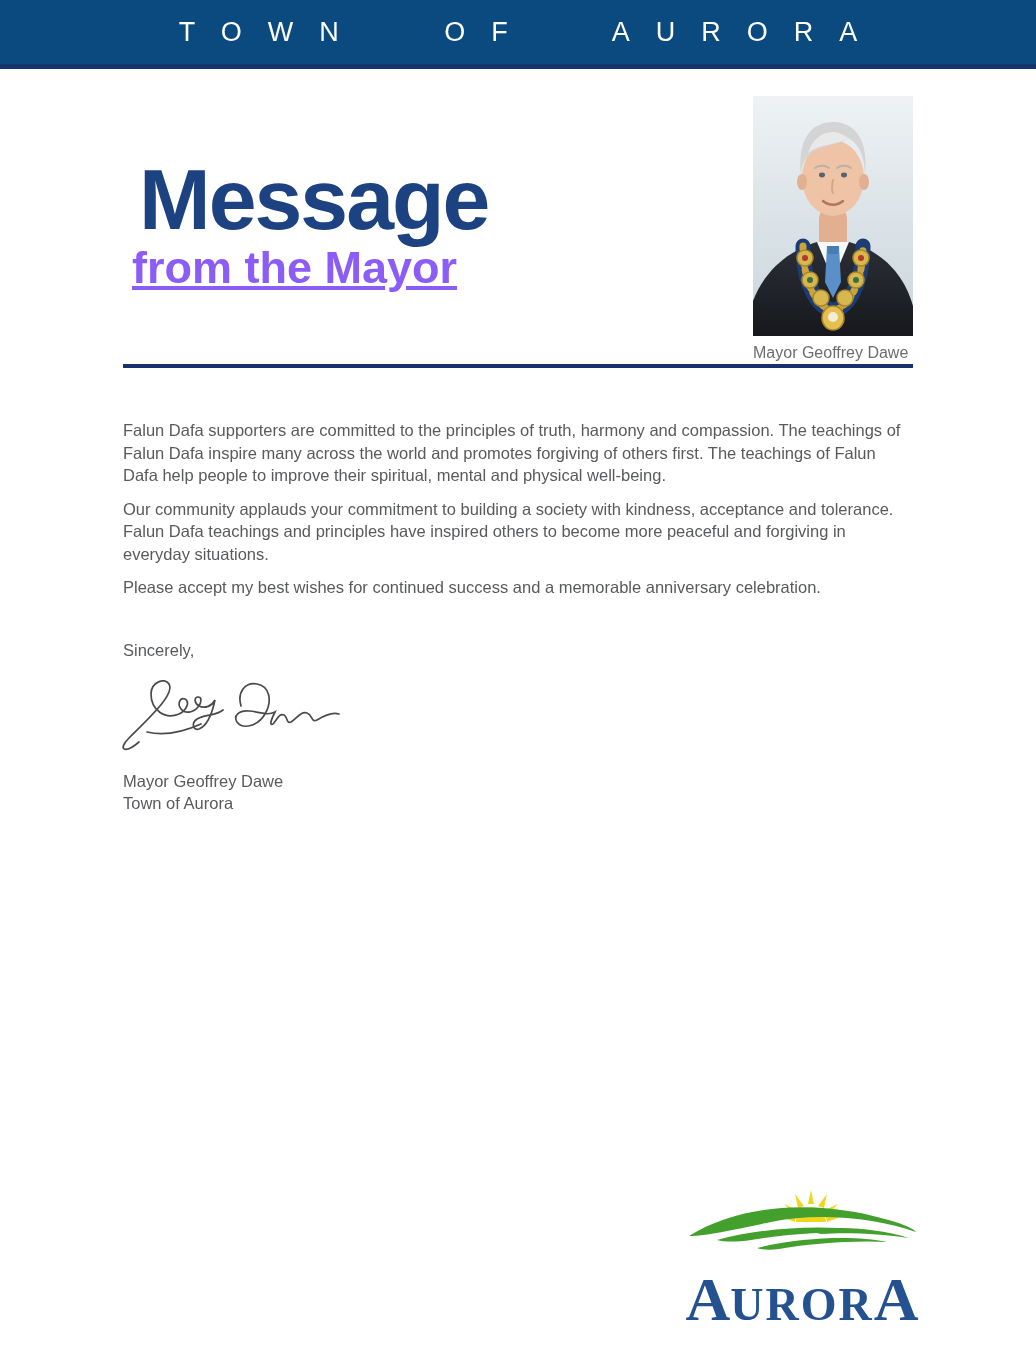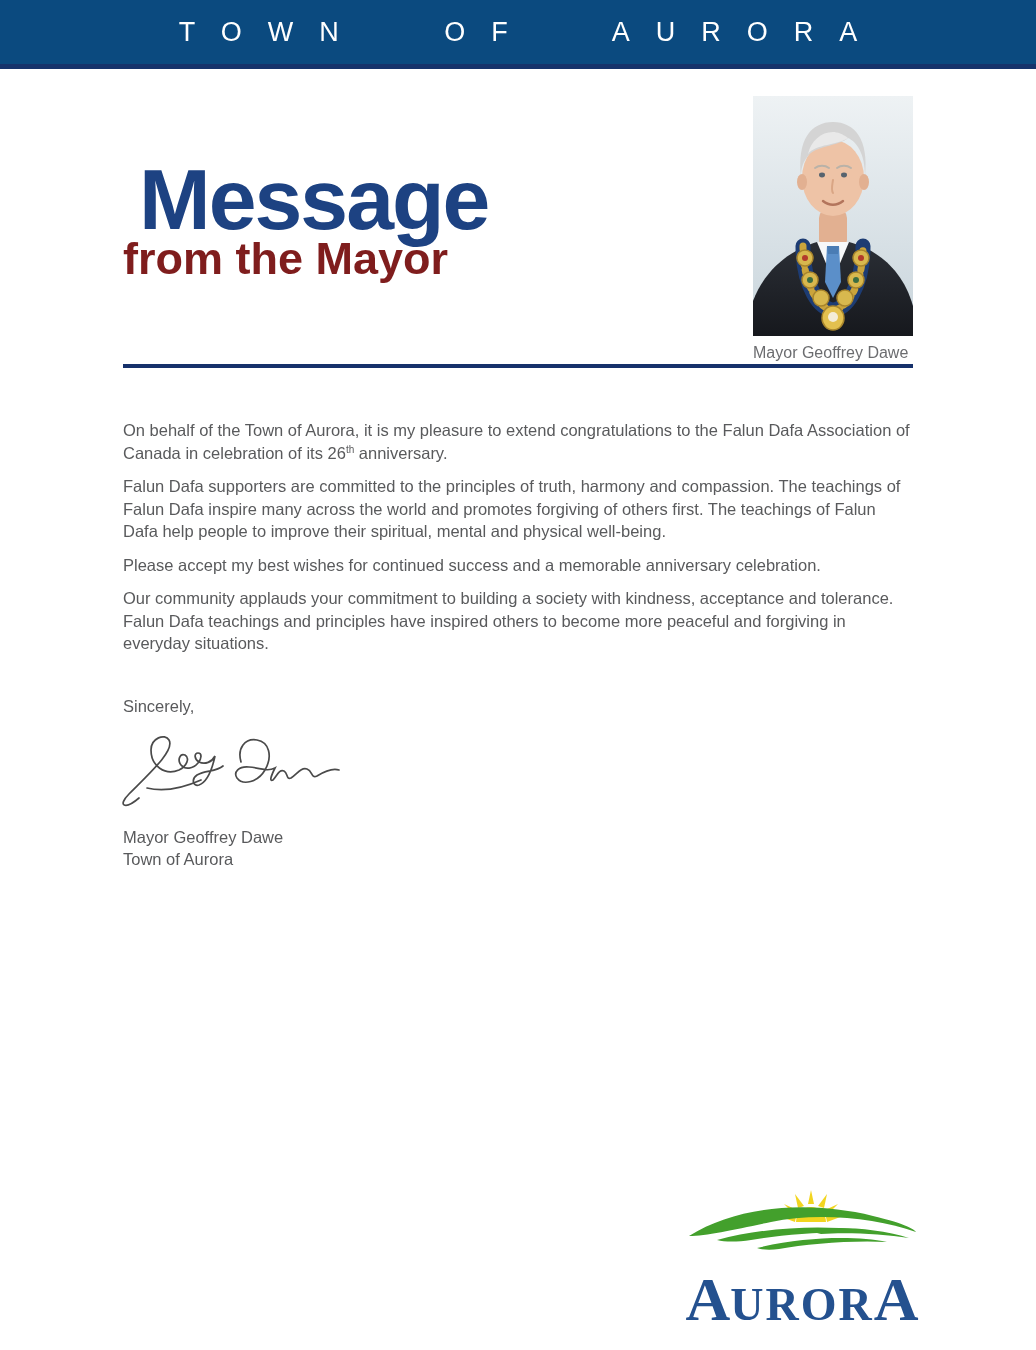--- a/index.html
+++ b/index.html
@@ -23,22 +23,22 @@
     padding-left:26px; 
     white-space:nowrap;
   }
   
   .title-line1{
     position:absolute;left:121px;top:138px;margin:18px;
     font-size:86px;line-height:1;font-weight:bold;
     letter-spacing:-2px;color:#1d4282;
   }
   .title-line2{
-    position:absolute;left:123px;top:236px;margin:0;
-    font-size:45px;line-height:1;font-weight:bold;color:#7f1d1d;
+    position:absolute;left:123px;top:236px;margin:9px;
+    font-size:45px;line-height:1;font-weight:bold;color:#8b5cf6;text-decoration:underline;
   }
   .photo-box{
     position:absolute;left:753px;top:96px;width:160px;margin:0;
   }
   .photo-box svg{display:block;}
   .photo-caption{
     margin-top:8px;color:#6b6c6f;font-size:16px;line-height:1.1;
   }
   .rule{
     position:absolute;left:123px;top:364px;width:790px;height:4px;
@@ -134,24 +134,23 @@
       <circle cx="103" cy="184" r="3" fill="#3c6e42"></circle>
       <ellipse cx="80" cy="222" rx="11" ry="12" fill="#e3c04f" stroke="#a8852c" stroke-width="1.5"></ellipse>
       <circle cx="80" cy="221" r="5" fill="#f4ecd8"></circle>
     </svg>
     <figcaption class="photo-caption">Mayor Geoffrey Dawe</figcaption>
   </figure>
 
   <div class="rule"></div>
 
   <div class="body-text">
-    <p><span>On behalf of the Town of Aurora, it is my pleasure to extend congratulations to the Falun Dafa Association of Canada in celebration of its 26</span><sup>th</sup><span> anniversary.</span></p>
     <p>Falun Dafa supporters are committed to the principles of truth, harmony and compassion. The teachings of Falun Dafa inspire many across the world and promotes forgiving of others first. The teachings of Falun Dafa help people to improve their spiritual, mental and physical well-being.</p>
+    <p>Our community applauds your commitment to building a society with kindness, acceptance and tolerance. Falun Dafa teachings and principles have inspired others to become more peaceful and forgiving in everyday situations.</p>
     <p>Please accept my best wishes for continued success and a memorable anniversary celebration.</p>
-    <p>Our community applauds your commitment to building a society with kindness, acceptance and tolerance. Falun Dafa teachings and principles have inspired others to become more peaceful and forgiving in everyday situations.</p>
 
     <p class="closing">Sincerely,</p>
 
     <svg class="signature" width="230" height="92" viewBox="0 0 230 92" aria-hidden="true">
       <g fill="none" stroke="#4a4a4a" stroke-width="1.7" stroke-linecap="round">
         <path d="M22,70 C8,82 0,78 12,66 C34,44 58,22 52,12 C48,5 34,10 34,22 C34,38 48,48 62,42 C70,38 73,30 68,27 C63,25 60,32 64,37 C68,42 76,41 81,35 C85,30 85,25 81,25 C77,25 77,31 82,34 C88,37 95,34 98,28 C95,42 90,54 82,57 C76,59 74,51 80,47 C88,42 99,44 106,38"></path>
         <path d="M30,60 C46,64 66,60 84,52"></path>
         <path d="M124,34 C120,20 128,10 140,12 C152,14 156,28 148,42 C141,54 126,58 120,50 C116,44 122,38 132,39 C144,40 150,44 158,40 C154,48 152,54 156,52 C160,48 162,41 167,43 C171,45 169,52 174,50 C180,46 184,39 190,41 C196,43 194,51 200,48 C208,43 216,40 222,42"></path>
       </g>
     </svg>

